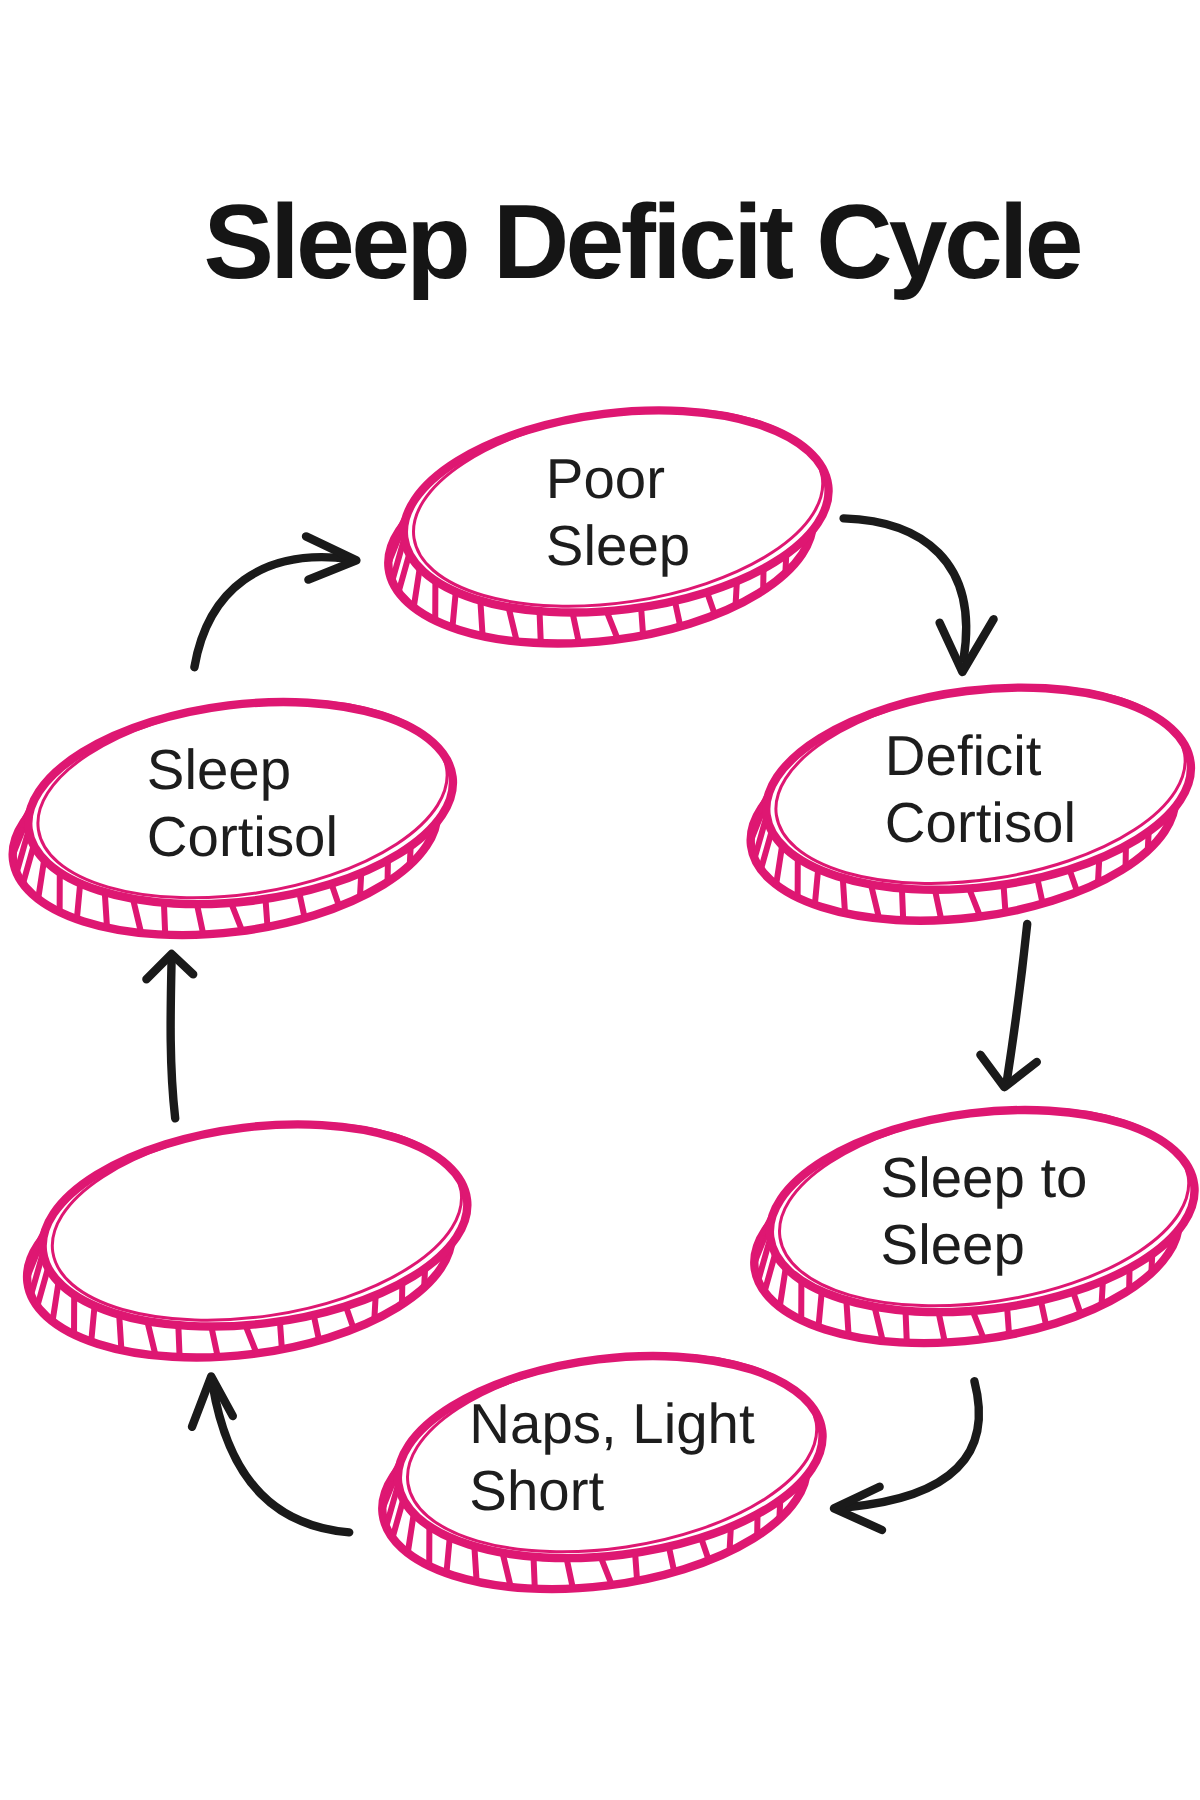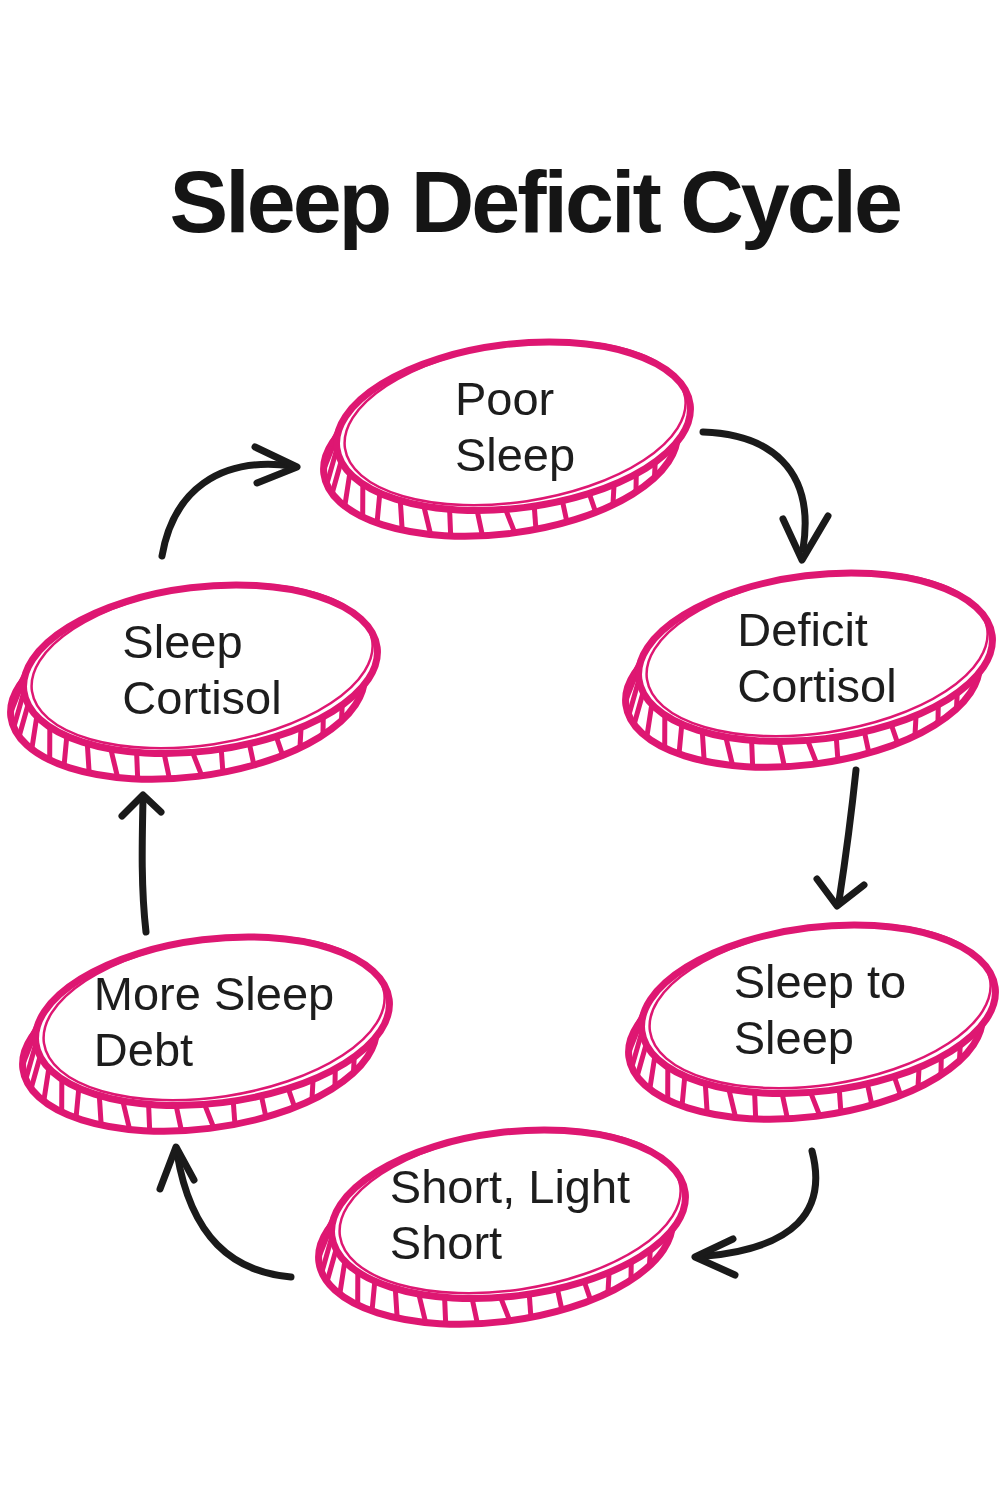--- a/index.html
+++ b/index.html
@@ -188,21 +188,21 @@
           <line x1="36.59739406993876" y1="113.95717893161465" x2="23.747767654209127" y2="144.66968737593533" stroke="#de1772" stroke-width="5" stroke-linecap="round"></line>
           <line x1="34.006777694577494" y1="100.71557591086663" x2="19.604990450759118" y2="134.9868672042999" stroke="#de1772" stroke-width="5" stroke-linecap="round"></line>
           <line x1="36.09534810251361" y1="87.4551614247088" x2="18.212507553224754" y2="119.99431887675968" stroke="#de1772" stroke-width="5" stroke-linecap="round"></line>
           <line x1="42.80819977025453" y1="74.52453277027995" x2="22.774160645678336" y2="105.13592155057536" stroke="#de1772" stroke-width="5" stroke-linecap="round"></line>
           <line x1="53.96886144572065" y1="62.263617647724075" x2="28.948241948799108" y2="95.68554768212007" stroke="#de1772" stroke-width="5" stroke-linecap="round"></line>
           <ellipse cx="212" cy="100" rx="178" ry="82" fill="#fff" stroke="#de1772" stroke-width="7"></ellipse>
           <ellipse cx="214" cy="97" rx="172" ry="79" fill="none" stroke="#de1772" stroke-width="2.5" transform="rotate(-1.5 214 97)"></ellipse>
         </g>
       </svg>
     <div class="label">
-      <div>Short, Light</div>
+      <div>Naps, Light</div>
       <div>Short</div>
     </div>
   </div>
 
   <div class="node n-more-sleep-debt">
     <svg class="coin" viewBox="0 0 400 230" aria-hidden="true">
         <g transform="rotate(-7 205 112)">
           <ellipse cx="196" cy="124" rx="178" ry="82" fill="#fff" stroke="#de1772" stroke-width="7"></ellipse>
           <line x1="348.3559108751781" y1="152.70858399429622" x2="345.6208554222318" y2="168.42007324318467" stroke="#de1772" stroke-width="5" stroke-linecap="round"></line>
           <line x1="328.07351588180984" y1="162.1670155682075" x2="325.54355086298347" y2="180.23710494004484" stroke="#de1772" stroke-width="5" stroke-linecap="round"></line>
@@ -220,24 +220,20 @@
           <line x1="43.79909363595954" y1="126.83186771628654" x2="34.80875377601714" y2="158.784352665122" stroke="#de1772" stroke-width="5" stroke-linecap="round"></line>
           <line x1="36.59739406993876" y1="113.95717893161465" x2="23.747767654209127" y2="144.66968737593533" stroke="#de1772" stroke-width="5" stroke-linecap="round"></line>
           <line x1="34.006777694577494" y1="100.71557591086663" x2="19.604990450759118" y2="134.9868672042999" stroke="#de1772" stroke-width="5" stroke-linecap="round"></line>
           <line x1="36.09534810251361" y1="87.4551614247088" x2="18.212507553224754" y2="119.99431887675968" stroke="#de1772" stroke-width="5" stroke-linecap="round"></line>
           <line x1="42.80819977025453" y1="74.52453277027995" x2="22.774160645678336" y2="105.13592155057536" stroke="#de1772" stroke-width="5" stroke-linecap="round"></line>
           <line x1="53.96886144572065" y1="62.263617647724075" x2="28.948241948799108" y2="95.68554768212007" stroke="#de1772" stroke-width="5" stroke-linecap="round"></line>
           <ellipse cx="212" cy="100" rx="178" ry="82" fill="#fff" stroke="#de1772" stroke-width="7"></ellipse>
           <ellipse cx="214" cy="97" rx="172" ry="79" fill="none" stroke="#de1772" stroke-width="2.5" transform="rotate(-1.5 214 97)"></ellipse>
         </g>
       </svg>
-    <div class="label">
-      <div>More Sleep</div>
-      <div>Debt</div>
-    </div>
   </div>
 
   <div class="node n-higher-cortisol">
     <svg class="coin" viewBox="0 0 400 230" aria-hidden="true">
         <g transform="rotate(-7 205 112)">
           <ellipse cx="196" cy="124" rx="178" ry="82" fill="#fff" stroke="#de1772" stroke-width="7"></ellipse>
           <line x1="348.3559108751781" y1="152.70858399429622" x2="345.6208554222318" y2="168.42007324318467" stroke="#de1772" stroke-width="5" stroke-linecap="round"></line>
           <line x1="328.07351588180984" y1="162.1670155682075" x2="325.54355086298347" y2="180.23710494004484" stroke="#de1772" stroke-width="5" stroke-linecap="round"></line>
           <line x1="304.7397144676226" y1="169.99116537657684" x2="301.12780883634673" y2="190.17074559579174" stroke="#de1772" stroke-width="5" stroke-linecap="round"></line>
           <line x1="278.9679188388071" y1="175.97534773149067" x2="283.1100764112947" y2="195.50968033943388" stroke="#de1772" stroke-width="5" stroke-linecap="round"></line>

